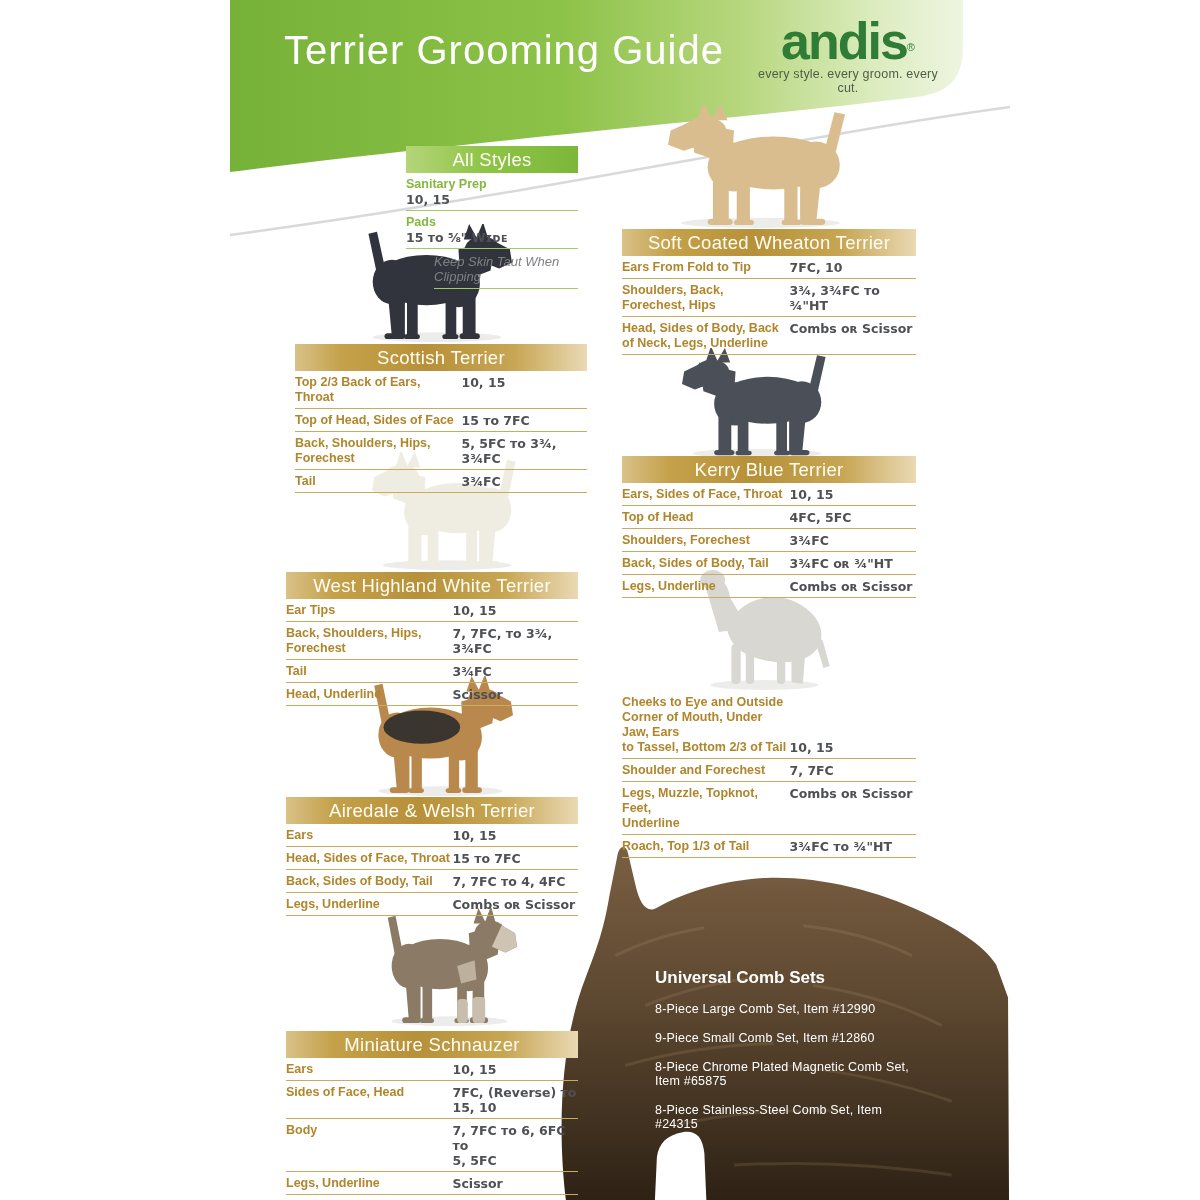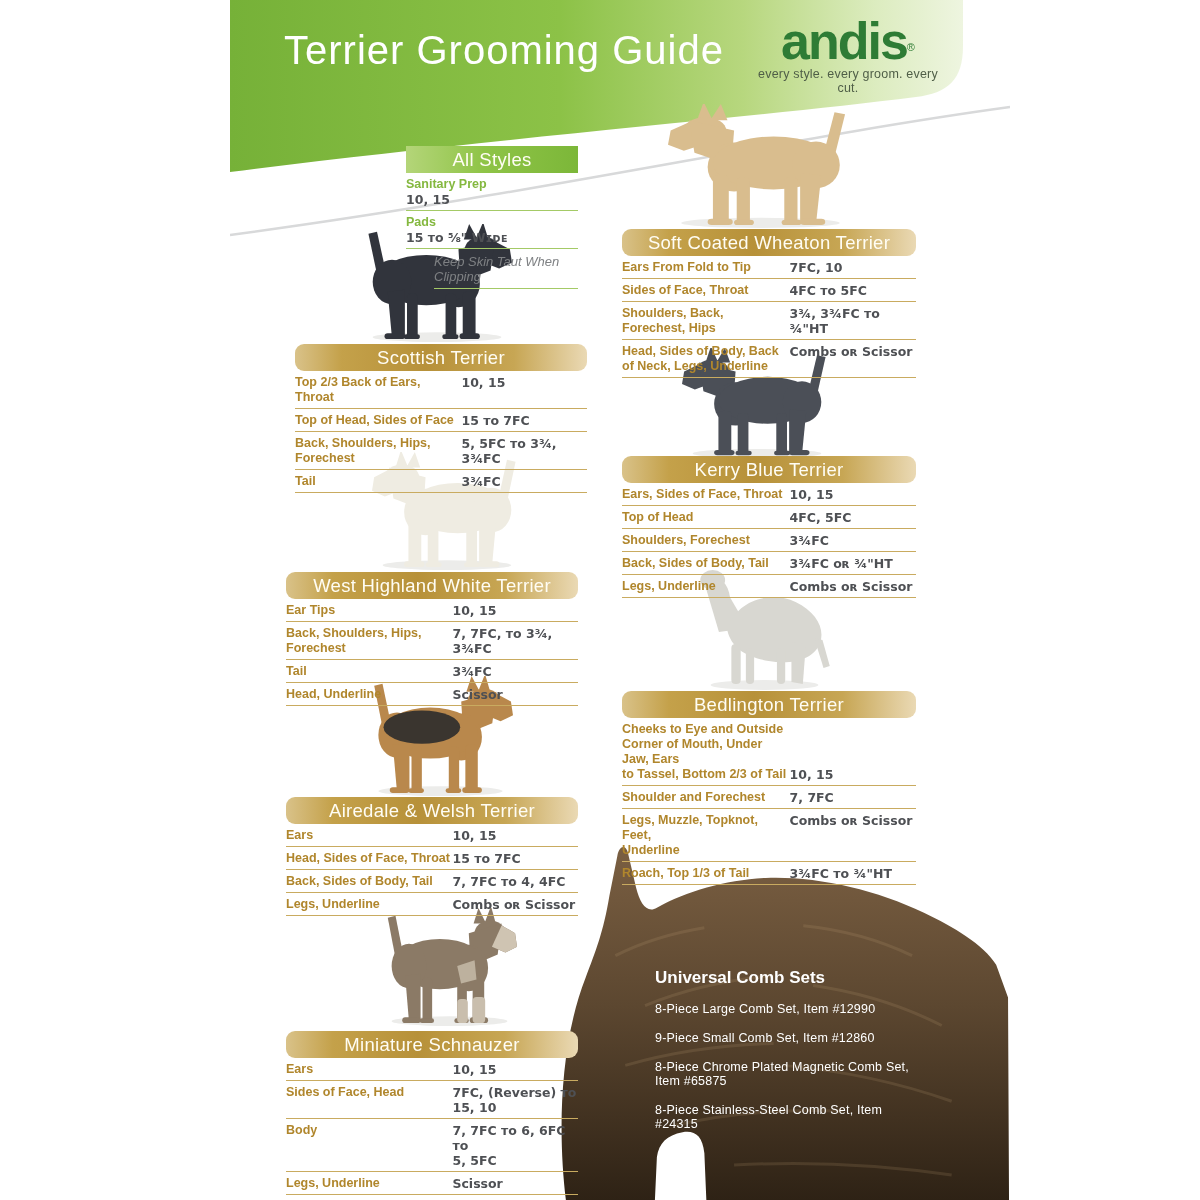--- a/index.html
+++ b/index.html
@@ -15,21 +15,21 @@
   #logo-word{font-size:52px;font-weight:bold;letter-spacing:-2px;color:#2e7c35;line-height:50px;}
   #logo-reg{font-size:11px;color:#2e7c35;vertical-align:8px;letter-spacing:0;}
   #logo-tagline{font-size:12.5px;color:#4f5e47;margin-top:1px;letter-spacing:.2px;}
   #swoosh-svg{left:230px;top:95px;width:780px;height:165px;z-index:1;}
 
   
   .gtable{position:absolute;z-index:5;}
   .tbar{height:27px;line-height:27px;text-align:center;color:#fffdf4;font-size:18.5px;
         letter-spacing:.3px;}
   .gold .tbar{background:linear-gradient(90deg,#dcc globals 0);}
-  .gold .tbar{background:linear-gradient(90deg,#d9c289 0%,#c4a14a 16%,#b79139 45%,#c7a654 75%,#ead9b4 100%);border-radius:9px;}
+  .gold .tbar{background:linear-gradient(90deg,#d9c289 0%,#c4a14a 16%,#b79139 45%,#c7a654 75%,#ead9b4 100%);}
   .greent .tbar{background:linear-gradient(90deg,#b4d579 0%,#8fc447 45%,#7cb739 100%);}
   .trow{display:flex;align-items:flex-start;padding:4px 0 3px;border-bottom:1.5px solid #c9ab60;}
   .greent .trow{border-bottom-color:#a4ca66;flex-direction:column;}
   .trow.vb{align-items:flex-end;}
   .tl{flex:0 0 57%;font-weight:bold;color:#b0862c;font-size:12.5px;line-height:15px;white-space:pre-line;}
   .greent .tl{color:#84b83f;flex-basis:44%;}
   .tv{font-family:"DejaVu Sans","Liberation Sans",sans-serif;font-weight:bold;color:#4e5054;
       font-size:12.5px;line-height:15px;white-space:pre-line;}
   .tnote{font-style:italic;color:#7e8083;font-size:13px;padding:5px 0 4px;
          border-bottom:1.5px solid #a4ca66;margin-left:28px;}
@@ -269,24 +269,20 @@
   </div>
 </div>
 
 <div class="gtable gold" style="left:622px;top:229px;width:294px">
   <div class="tbar">Soft Coated Wheaton Terrier</div>
   <div class="trow">
     <span class="tl">Ears From Fold to Tip</span>
     <span class="tv">7FC, 10</span>
   </div>
   <div class="trow">
-    <span class="tl">Sides of Face, Throat</span>
-    <span class="tv">4FC ᴛᴏ 5FC</span>
-  </div>
-  <div class="trow">
     <span class="tl">Shoulders, Back, Forechest, Hips</span>
     <span class="tv">3¾, 3¾FC ᴛᴏ ¾"HT</span>
   </div>
   <div class="trow">
     <span class="tl">Head, Sides of Body, Back
 of Neck, Legs, Underline</span>
     <span class="tv">Combs ᴏʀ Scissor</span>
   </div>
 </div>
 
@@ -308,21 +304,20 @@
     <span class="tl">Back, Sides of Body, Tail</span>
     <span class="tv">3¾FC ᴏʀ ¾"HT</span>
   </div>
   <div class="trow">
     <span class="tl">Legs, Underline</span>
     <span class="tv">Combs ᴏʀ Scissor</span>
   </div>
 </div>
 
 <div class="gtable gold" style="left:622px;top:691px;width:294px">
-  <div class="tbar">Bedlington Terrier</div>
   <div class="trow vb">
     <span class="tl">Cheeks to Eye and Outside
 Corner of Mouth, Under Jaw, Ears
 to Tassel, Bottom 2/3 of Tail</span>
     <span class="tv">10, 15</span>
   </div>
   <div class="trow">
     <span class="tl">Shoulder and Forechest</span>
     <span class="tv">7, 7FC</span>
   </div>

